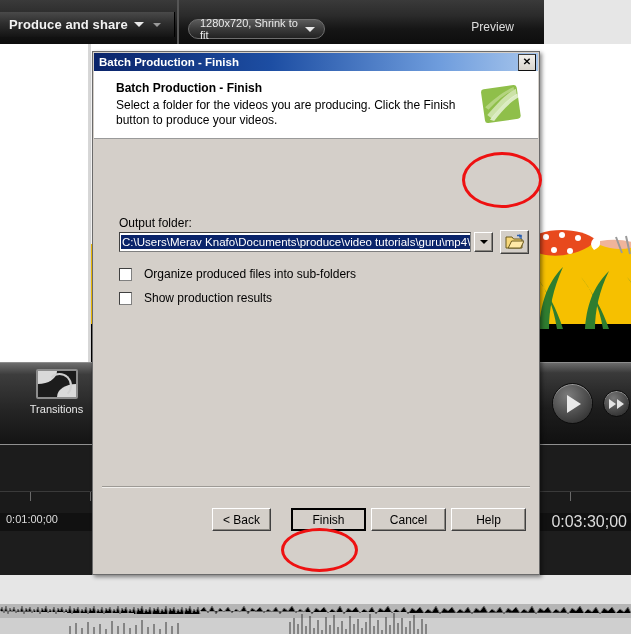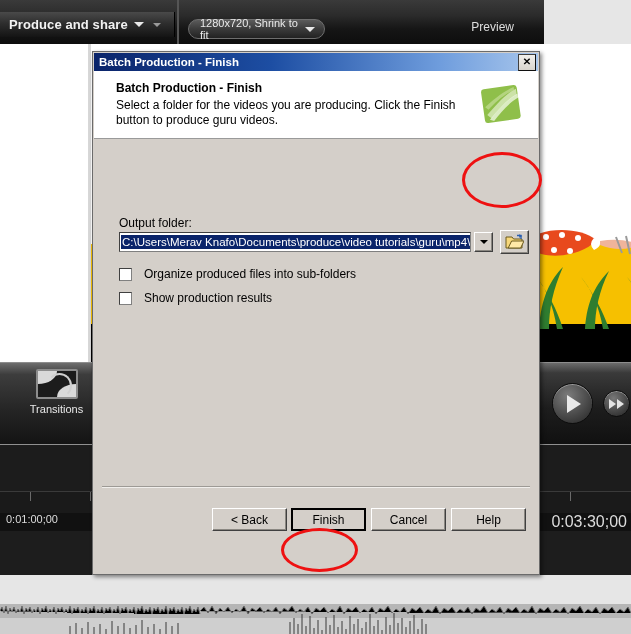--- a/index.html
+++ b/index.html
@@ -181,21 +181,21 @@
   .dlg-footer{
     position:absolute;left:1px;top:436px;right:1px;bottom:1px;background:#d4cfc9;
   }
   .btn{
     position:absolute;top:20px;height:23px;
     background:#d4cfc9;border:1px solid #fff;border-right-color:#404040;border-bottom-color:#404040;
     box-shadow:inset -1px -1px 0 #8a8781;
     font-family:"Liberation Sans", sans-serif;font-size:12px;color:#000;
     display:flex;align-items:center;justify-content:center;box-sizing:border-box;cursor:default;
   }
-  .btn.back{left:118px;width:75px;}
+  .btn.back{left:118px;width:59px;}
   .btn.finish{left:197px;width:75px;border:2px solid #000;box-shadow:none;}
   .btn.cancel{left:277px;width:75px;}
   .btn.help{left:357px;width:75px;}
 
   
   .annot{
     position:absolute;border:3px solid #ee1111;border-radius:50%;pointer-events:none;
   }
   .annot.a-folder{left:462px;top:152px;width:74px;height:50px;}
   .annot.a-finish{left:281px;top:528px;width:71px;height:38px;}
@@ -315,21 +315,21 @@
 
   <div class="dialog">
 
     <div class="dlg-title">
       <span class="dlg-title-text">Batch Production - Finish</span>
       <span class="dlg-close">✕</span>
     </div>
 
     <div class="dlg-header">
       <div class="hdr-title">Batch Production - Finish</div>
-      <div class="hdr-desc">Select a folder for the videos you are producing.  Click the Finish button to produce guru videos.</div>
+      <div class="hdr-desc">Select a folder for the videos you are producing.  Click the Finish button to produce your videos.</div>
       <svg class="hdr-icon" viewBox="0 0 46 44">
         <g transform="rotate(-8 23 22)">
           <rect x="5" y="4" width="36" height="34" rx="3" fill="#8fbf4a"></rect>
           <path d="M8 30 C18 22, 28 12, 40 8 L40 14 C30 18, 20 26, 12 34 Z" fill="#d7e8b8" opacity=".85"></path>
           <path d="M10 35 C20 26, 30 17, 41 13 L41 17 C31 21, 21 30, 14 37 Z" fill="#eef6e0" opacity=".8"></path>
           <path d="M7 22 C16 16, 26 9, 38 6 L38 9 C27 12, 17 19, 10 25 Z" fill="#c3dd96" opacity=".7"></path>
         </g>
       </svg>
     </div>
 

